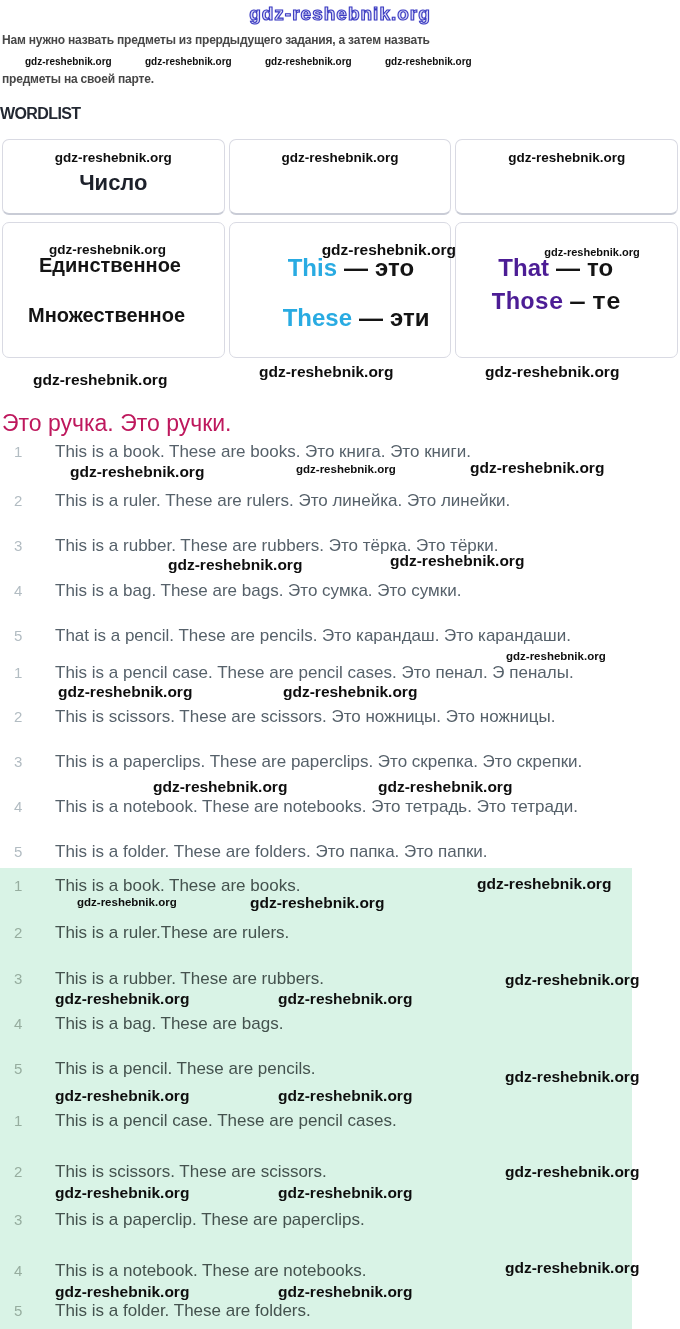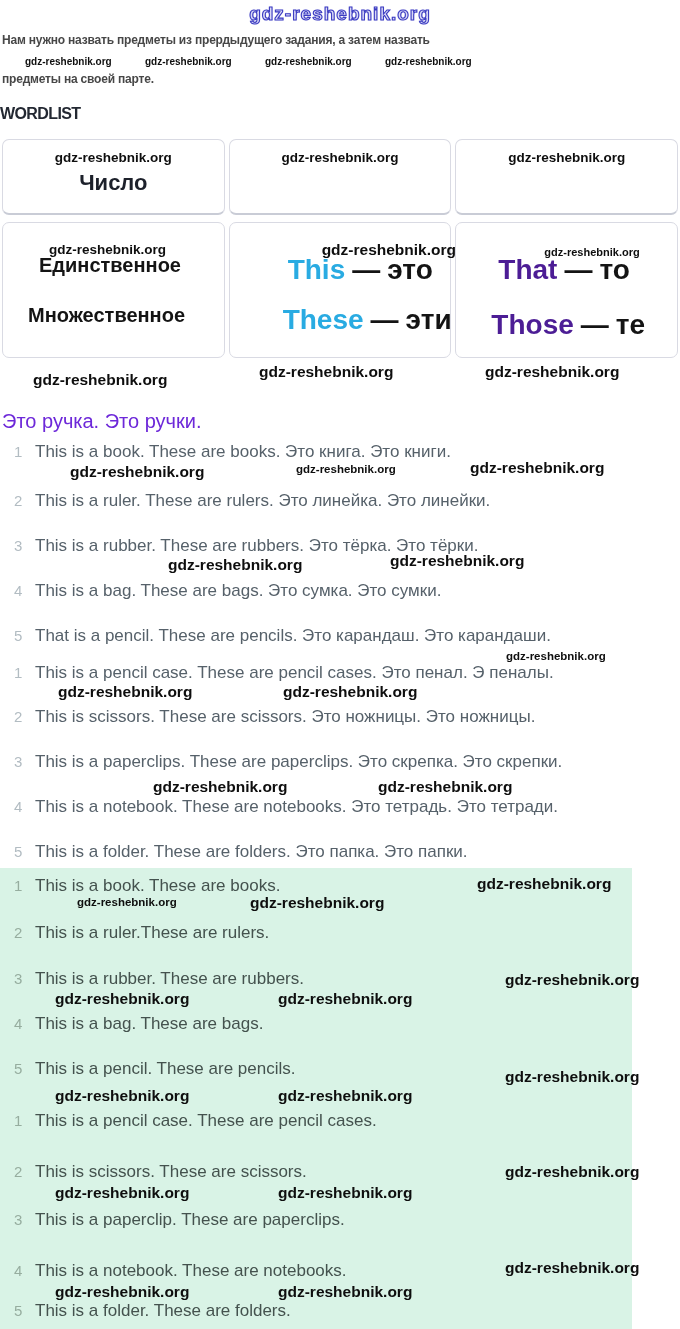--- a/index.html
+++ b/index.html
@@ -21,32 +21,32 @@
   
   .intro-line{position:absolute;left:2px;font-size:12px;font-weight:bold;color:#474747;letter-spacing:-0.2px;white-space:nowrap;}
   .wordlist{position:absolute;top:105px;left:0;font-size:16px;font-weight:bold;color:#232832;letter-spacing:-0.6px;}
   
   .wtable{position:absolute;top:139px;left:2px;width:676px;display:grid;
     grid-template-columns:1fr 1fr 1fr;grid-template-rows:76px 136px;gap:7px 4px;}
   .cell{background:#fff;border:1px solid #d9dae3;border-radius:7px;position:relative;box-sizing:border-box;}
   .hcell{border-bottom:2px solid #c9ccd6;text-align:center;}
   .wm-hd{font-size:13.5px;font-weight:bold;color:#0e0e0e;margin-top:10px;}
   .htitle{font-size:22px;font-weight:bold;color:#1d212b;margin-top:5px;}
-  .tline{position:absolute;white-space:nowrap;font-size:28px;font-weight:bold;color:#141414;line-height:1;}
+  .tline{position:absolute;white-space:nowrap;font-size:24px;font-weight:bold;color:#141414;line-height:1;}
   .tlabel{position:absolute;white-space:nowrap;font-size:20px;font-weight:bold;color:#141414;line-height:1;}
   .en{font-weight:bold;}
   .near{color:#29abe2;}
   .far{color:#4c1d95;}
   .dash{margin:0 7px;color:#141414;}
   .inwm{position:absolute;font-weight:bold;color:#0e0e0e;white-space:nowrap;line-height:1;}
   
-  .example{position:absolute;top:410px;left:2px;font-size:20px;color:#6d28d9;}
+  .example{position:absolute;top:410px;left:2px;font-size:23px;color:#be185d;}
   .li{position:absolute;left:0;width:640px;font-size:17px;line-height:1.1;}
   .li .num{position:absolute;left:14px;top:1px;font-size:15px;color:#b2bcc2;}
-  .li .txt{display:block;margin-left:35px;color:#56616a;white-space:nowrap;}
+  .li .txt{display:block;margin-left:55px;color:#56616a;white-space:nowrap;}
   .li.green .num{color:#96ad9f;}
   .li.green .txt{color:#44524e;}
   .green-bg{position:absolute;top:868px;left:0;width:632px;height:461px;background:#d9f3e6;}
 </style>
 </head>
 <body>
 
 <div class="page">
 
   <div class="logo">gdz-reshebnik.org</div>
@@ -86,21 +86,21 @@
       <div class="tline" style="left:53px;top:83px;">
         <span class="en near">These</span><span class="dash">—</span><span>эти</span>
       </div>
     </div>
 
     <div class="cell bcell">
       <div class="inwm" style="left:88px;top:24px;font-size:11px;">gdz-reshebnik.org</div>
       <div class="tline" style="left:42px;top:33px;">
         <span class="en far">That</span><span class="dash">—</span><span>то</span>
       </div>
-      <div class="tline" style="left:35px;top:88px;">
+      <div class="tline" style="left:35px;top:68px;font-family:Liberation Mono, monospace;">
         <span class="en far">Those</span><span class="dash">—</span><span>те</span>
       </div>
     </div>
   </div>
 
   <span class="wm wm-md" style="left:33px;top:372px;">gdz-reshebnik.org</span>
   <span class="wm wm-md" style="left:259px;top:364px;">gdz-reshebnik.org</span>
   <span class="wm wm-md" style="left:485px;top:364px;">gdz-reshebnik.org</span>
 
   <div class="example">Это ручка. Это ручки.</div>

